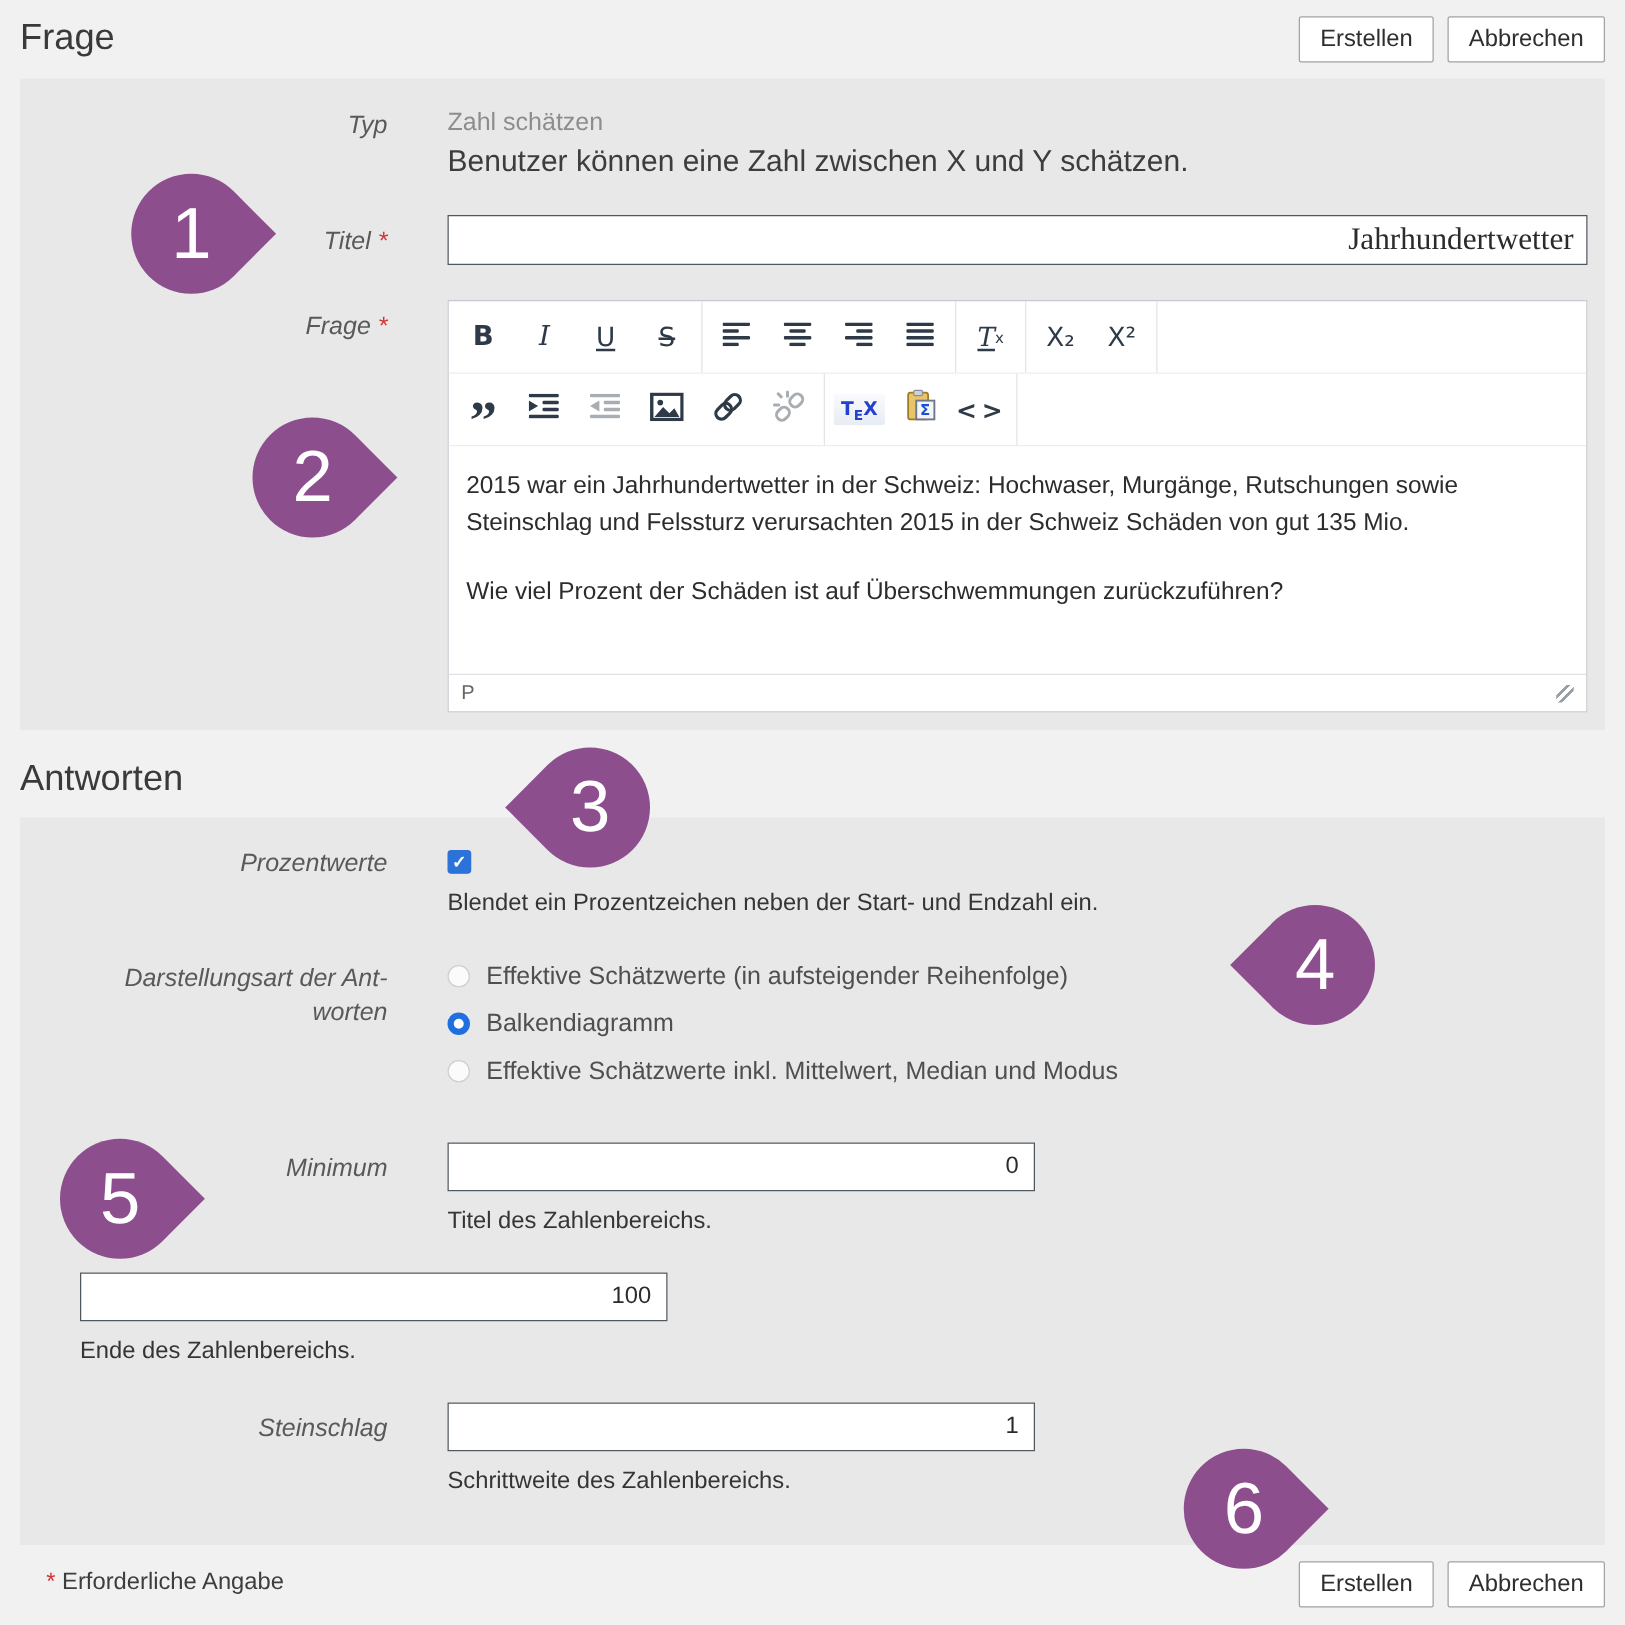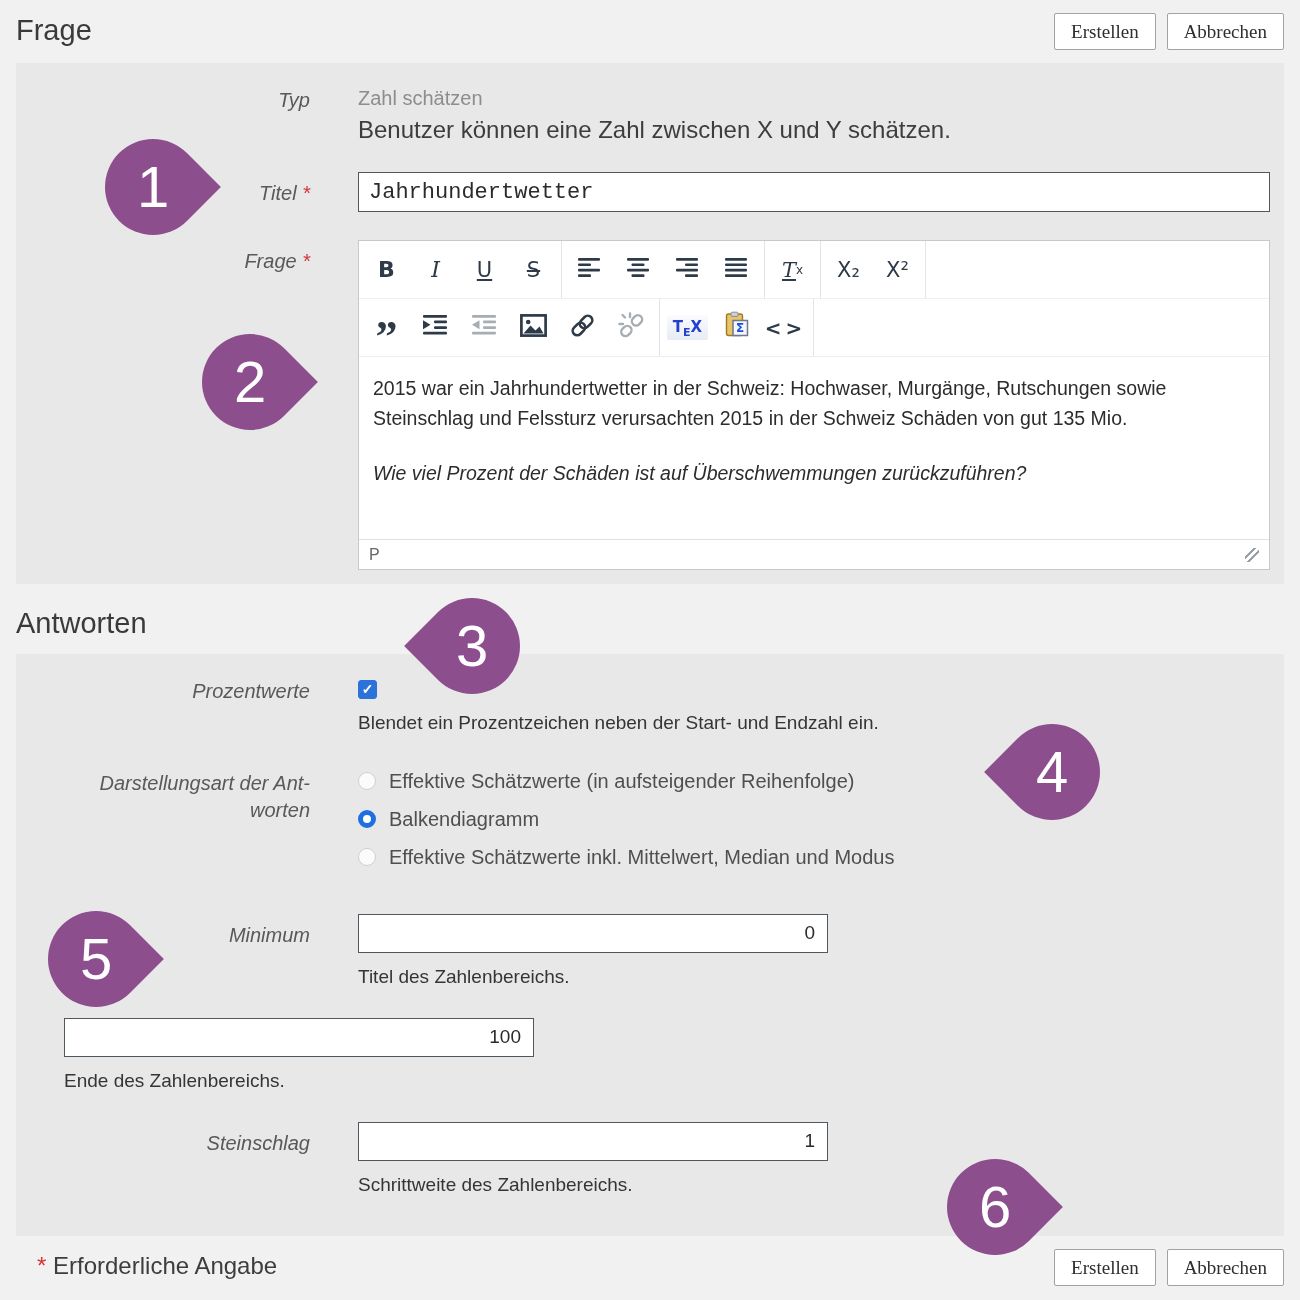--- a/index.html
+++ b/index.html
@@ -6,35 +6,35 @@
   body{
     width:1300px;height:1300px;position:relative;overflow:hidden;
     background:#f1f1f2;
     font-family:"Liberation Sans",sans-serif;
     -webkit-font-smoothing:antialiased;
   }
   
   .topbar{display:flex;justify-content:space-between;align-items:flex-start;padding:10px 16px 0;}
   .page-title{font-size:29px;font-weight:400;color:#3a3a3a;margin:3px 0 0;line-height:1.2;}
   .btn-group{display:flex;gap:11px;padding-top:3px;}
-  .btn{background:#ffffff;border:1px solid #a2a2a2;border-radius:2px;font-family:Liberation Serif, serif;
+  .btn{background:#ffffff;border:1px solid #a2a2a2;border-radius:2px;font-family:Liberation Sans, sans-serif;
        font-size:19px;color:#2e2e2e;padding:8px 16px;line-height:1;height:37px;box-sizing:border-box;cursor:pointer;}
   
   .panel{margin:13px 16px 0;background:#e8e8e8;padding:24px 0 14px;}
   .row{display:flex;align-items:flex-start;}
   .lbl{width:294px;min-width:294px;text-align:right;font-size:20px;color:#595959;line-height:1.35;font-style:italic;}
   .lbl .pad{padding-top:8px;display:block;}
   .field{margin-left:48px;flex:1;margin-right:14px;min-width:0;}
   .req{color:#d63333;}
   
   .typ-value{font-size:20px;color:#8d8d8d;margin:0 0 6px;}
   .typ-desc{font-size:24px;color:#3d3d3d;margin:0;}
   
   .text-input{width:100%;box-sizing:border-box;height:40px;border:1px solid #50585f;background:#fff;
-      font-family:Liberation Mono, monospace;font-size:22px;color:#2b2b2b;padding:0 10px;border-radius:0;}
+      font-family:Liberation Serif, serif;font-size:25px;color:#2b2b2b;padding:0 10px;border-radius:0;text-align:right;}
   .num-input{width:470px;box-sizing:border-box;height:39px;border:1px solid #50585f;background:#fff;
       font-family:inherit;font-size:19px;color:#2b2b2b;padding:0 12px;text-align:right;border-radius:0;}
   .mt28{margin-top:28px;} .mt36{margin-top:36px;} .mt30{margin-top:30px;}
   
   .editor{border:1px solid #c6cad0;background:#fff;}
   .tb-row{display:flex;align-items:stretch;border-bottom:1px solid #eceef0;height:57px;}
   .tb-group{display:flex;align-items:center;padding:0 3px;border-right:1px solid #e2e4e7;}
   .tb-btn{width:47px;height:47px;margin:0 1px;display:flex;align-items:center;justify-content:center;
       background:transparent;border:0;cursor:pointer;color:#2e3a48;
       font-family:"DejaVu Sans",sans-serif;font-size:21px;padding:0;}
@@ -45,42 +45,42 @@
   .tb-btn sub{font-size:12px;line-height:0;}
   .tb-btn .cf-t{font-style:italic;text-decoration:underline;font-family:"DejaVu Serif",serif;font-size:21px;}
   .tb-btn.disabled{color:#a7adb3;}
   .quote-glyph{font-family:"Liberation Serif",serif;font-weight:700;font-size:44px;line-height:0.4;padding-top:18px;}
   .code-glyph{font-weight:600;font-size:20px;letter-spacing:4px;}
   .tex-chip{background:linear-gradient(#fafbfd,#e7ebf3);border-radius:2px;padding:5px 6px;
       color:#2440cf;font-weight:700;font-size:15px;line-height:1;}
   .tex-chip sub{font-size:11px;}
   .editor-content{padding:16px 14px;min-height:150px;font-size:19.5px;color:#2c2c2c;line-height:1.55;}
   .editor-content p{margin:0 0 25px;}
-  .editor-content p:last-child{margin-bottom:0;font-style:italic;}
+  .editor-content p:last-child{margin-bottom:0;}
   .statusbar{border-top:1px solid #dfe2e5;height:29px;display:flex;align-items:center;
       justify-content:space-between;padding:0 10px;}
   .status-path{font-size:16px;color:#666;}
   .resize-handle{width:14px;height:14px;cursor:nwse-resize;
       background:linear-gradient(135deg,transparent 0 6px,#98a0a8 6px 8px,transparent 8px 11px,#98a0a8 11px 13px,transparent 13px);}
   
   .section-title{font-size:29px;font-weight:400;color:#3a3a3a;margin:22px 0 0 16px;line-height:1.2;}
   .checkbox{width:19px;height:19px;border-radius:3px;box-sizing:border-box;cursor:pointer;
       border:1px solid #8a9097;background:#fff;display:flex;align-items:center;justify-content:center;
       color:#fff;font-size:14px;font-weight:700;margin-top:2px;}
   .checkbox.checked{background:#2b72d9;border-color:#2b72d9;}
   .checkbox:not(.checked) .mark{display:none;}
   .desc{font-size:19px;color:#353535;margin-top:13px;}
   .radio-row{display:flex;align-items:center;margin-bottom:15px;cursor:pointer;}
   .radio{width:18px;height:18px;border-radius:50%;background:#fbfbfb;border:1px solid #cdd0d4;
       box-sizing:border-box;margin-right:13px;flex:none;}
   .radio.sel{border:5.5px solid #1f6fe0;background:#fff;}
   .radio-label{font-size:20px;color:#4f4f4f;}
   
   .footerbar{display:flex;justify-content:space-between;align-items:center;margin:10px 16px 0;}
-  .req-note{font-size:24px;color:#3d3d3d;padding-left:21px;}
+  .req-note{font-size:19px;color:#3d3d3d;padding-left:21px;}
   
   .ann{position:absolute;width:96px;height:96px;background:#8d4e8e;z-index:10;
       display:flex;align-items:center;justify-content:center;}
   .ann.point-right{border-radius:50% 0 50% 50%;transform:rotate(45deg);}
   .ann.point-left{border-radius:50% 50% 50% 0;transform:rotate(45deg);}
   .ann .ann-num{transform:rotate(-45deg);color:#fff;font-size:58px;line-height:1;}
   .ann1{left:105px;top:139px;} .ann2{left:202px;top:334px;} .ann3{left:424px;top:598px;}
   .ann4{left:1004px;top:724px;} .ann5{left:48px;top:911px;} .ann6{left:947px;top:1159px;}
 </style>
 </head>

